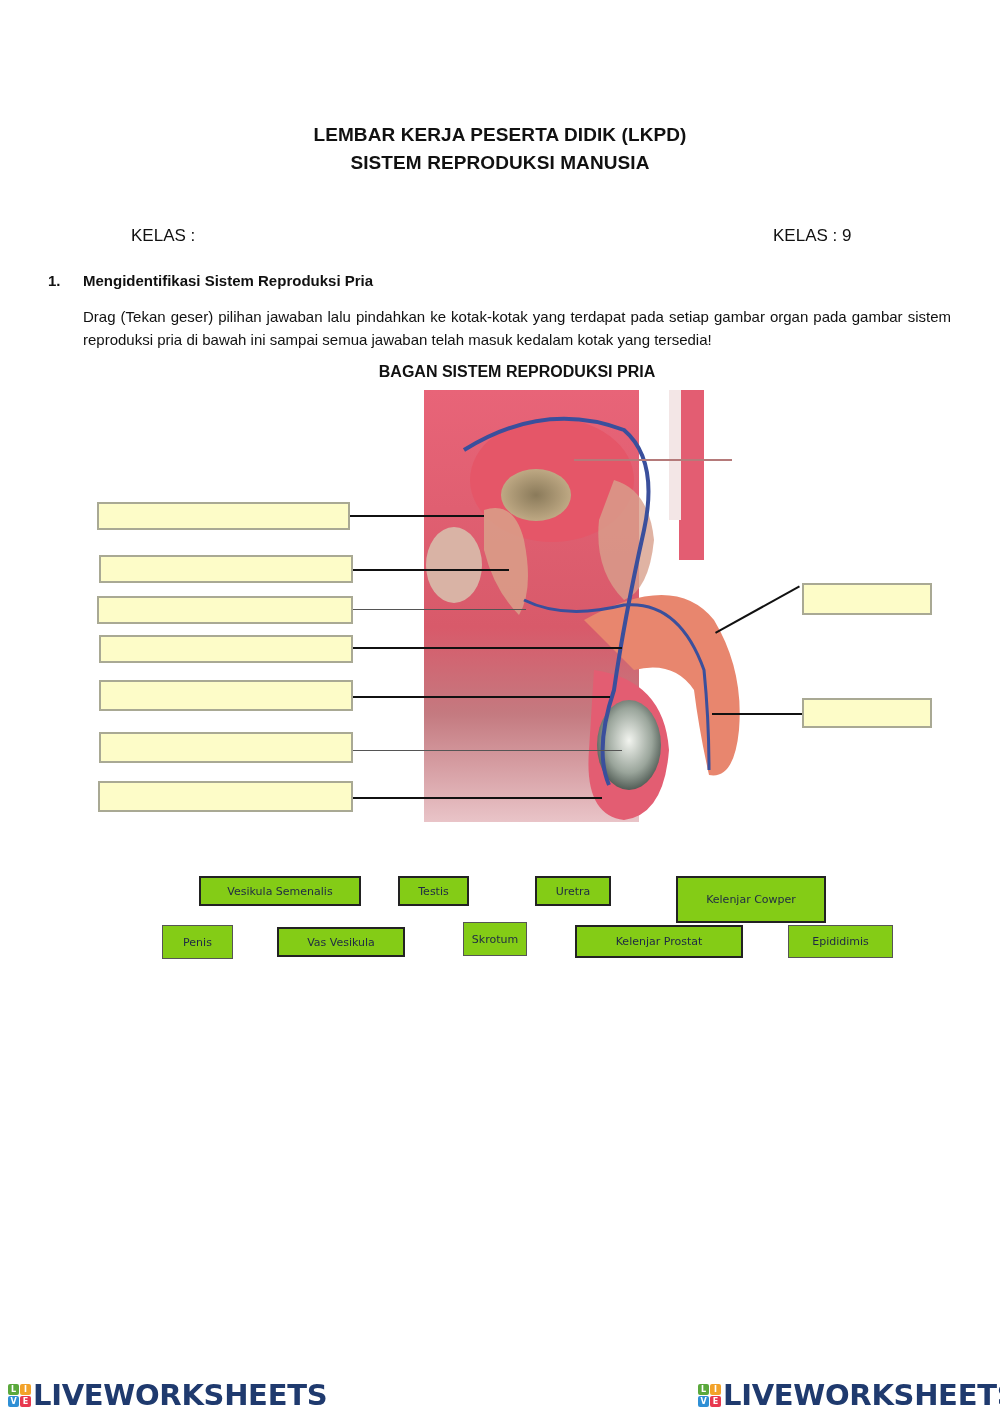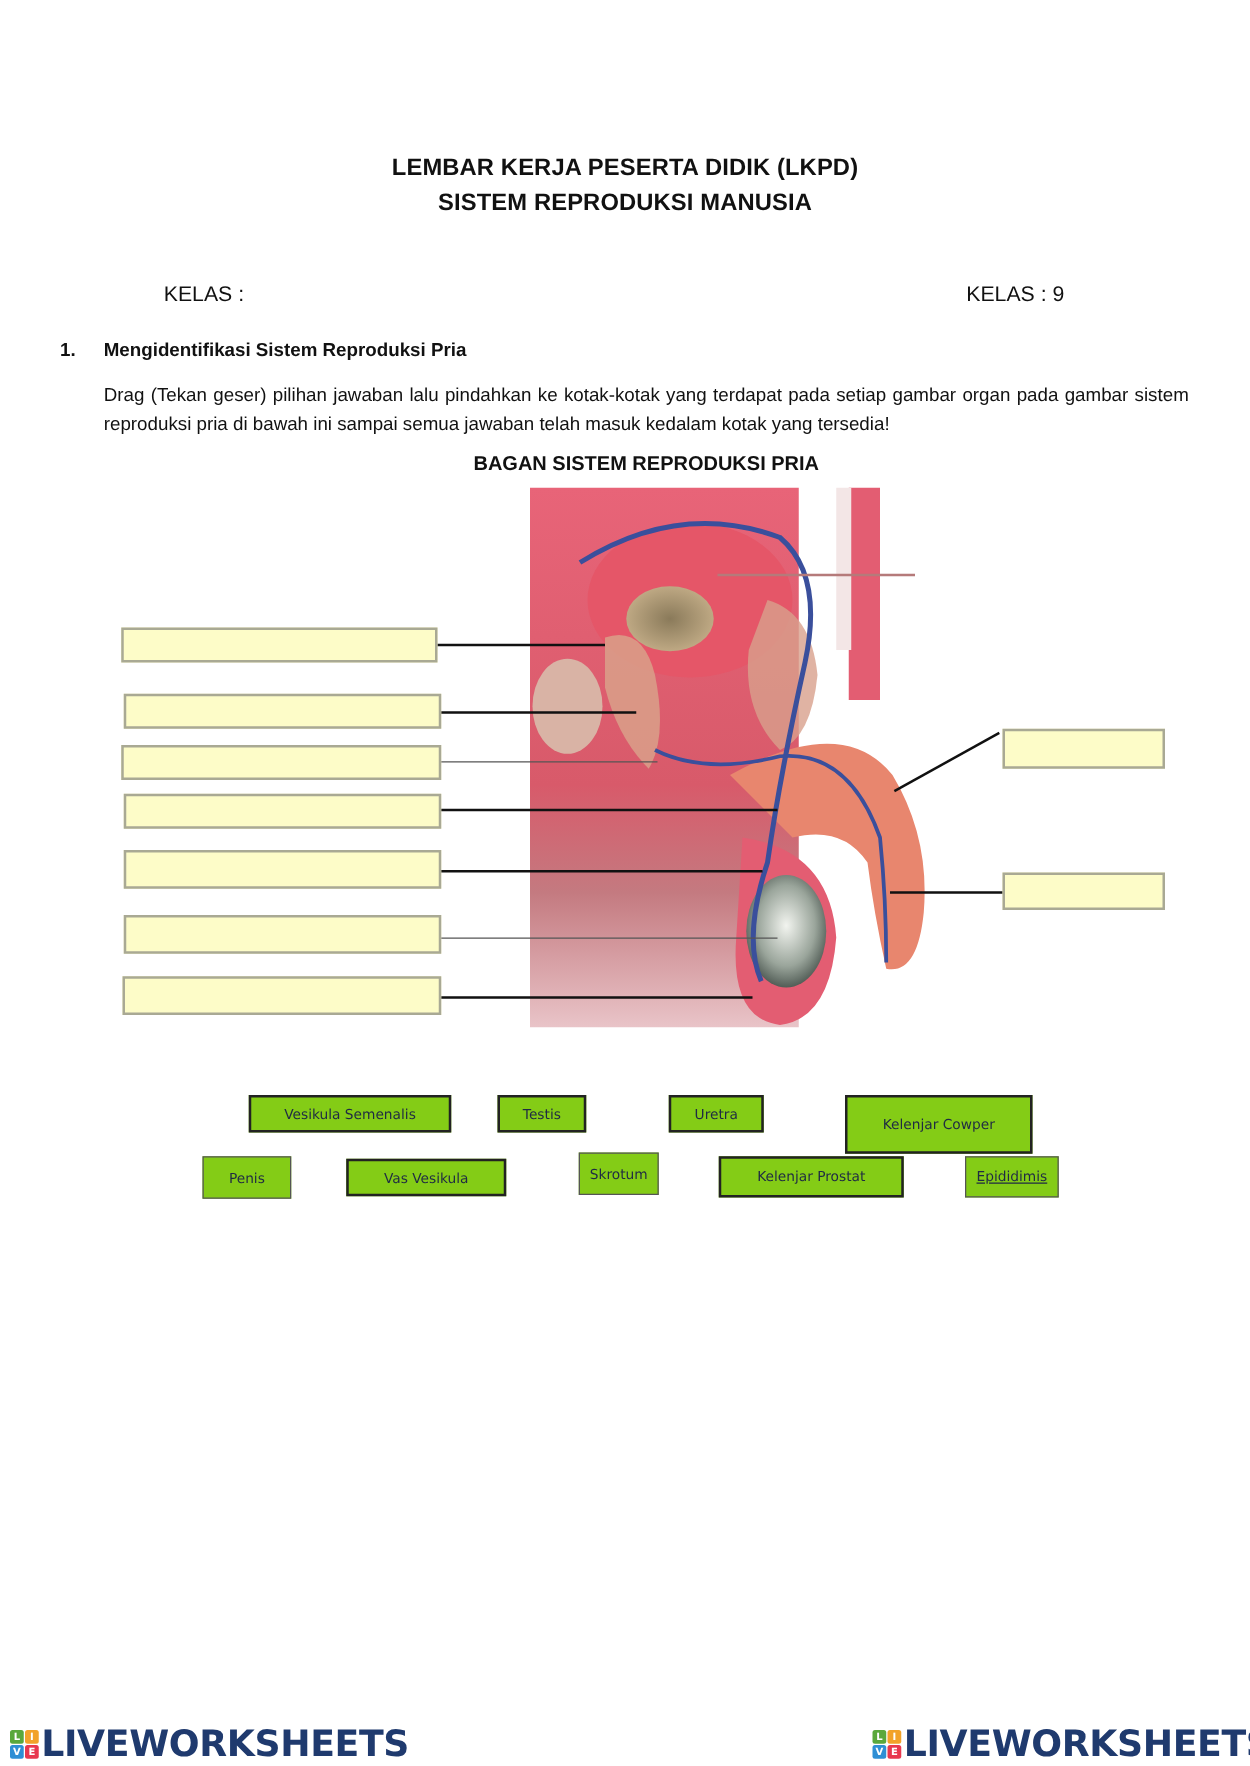--- a/index.html
+++ b/index.html
@@ -114,22 +114,22 @@
 <div class="abs drop-box" style="left:802px; top:698px; width:130px; height:30px;"></div>
 
 <div class="abs chip" style="left:199px; top:876px; width:162px;">Vesikula Semenalis</div>
 <div class="abs chip" style="left:398px; top:876px; width:71px;">Testis</div>
 <div class="abs chip" style="left:535px; top:876px; width:76px;">Uretra</div>
 <div class="abs chip" style="left:676px; top:876px; width:150px; height:47px;">Kelenjar Cowper</div>
 
 <div class="abs chip light" style="left:162px; top:925px; width:71px; height:34px;">Penis</div>
 <div class="abs chip" style="left:277px; top:927px; width:128px;">Vas Vesikula</div>
 <div class="abs chip light" style="left:463px; top:922px; width:64px; height:34px;">Skrotum</div>
-<div class="abs chip" style="left:575px; top:925px; width:148px; height:33px;text-align:center;">Kelenjar Prostat</div>
-<div class="abs chip light" style="left:772px; top:925px; width:75px; height:33px;text-decoration:underline;">Epididimis</div>
+<div class="abs chip" style="left:575px; top:925px; width:168px; height:33px;text-align:center;">Kelenjar Prostat</div>
+<div class="abs chip light" style="left:788px; top:925px; width:105px; height:33px;">Epididimis</div>
 
 <div class="abs logo" style="left:8px;">
   <div class="logo-mark">
     <span style="background:#5aa83c">L</span>
     <span style="background:#f2a22a">I</span>
     <span style="background:#2f8fd5">V</span>
     <span style="background:#e8384f">E</span>
   </div>
   <span class="logo-text">LIVEWORKSHEETS</span>
 </div>

